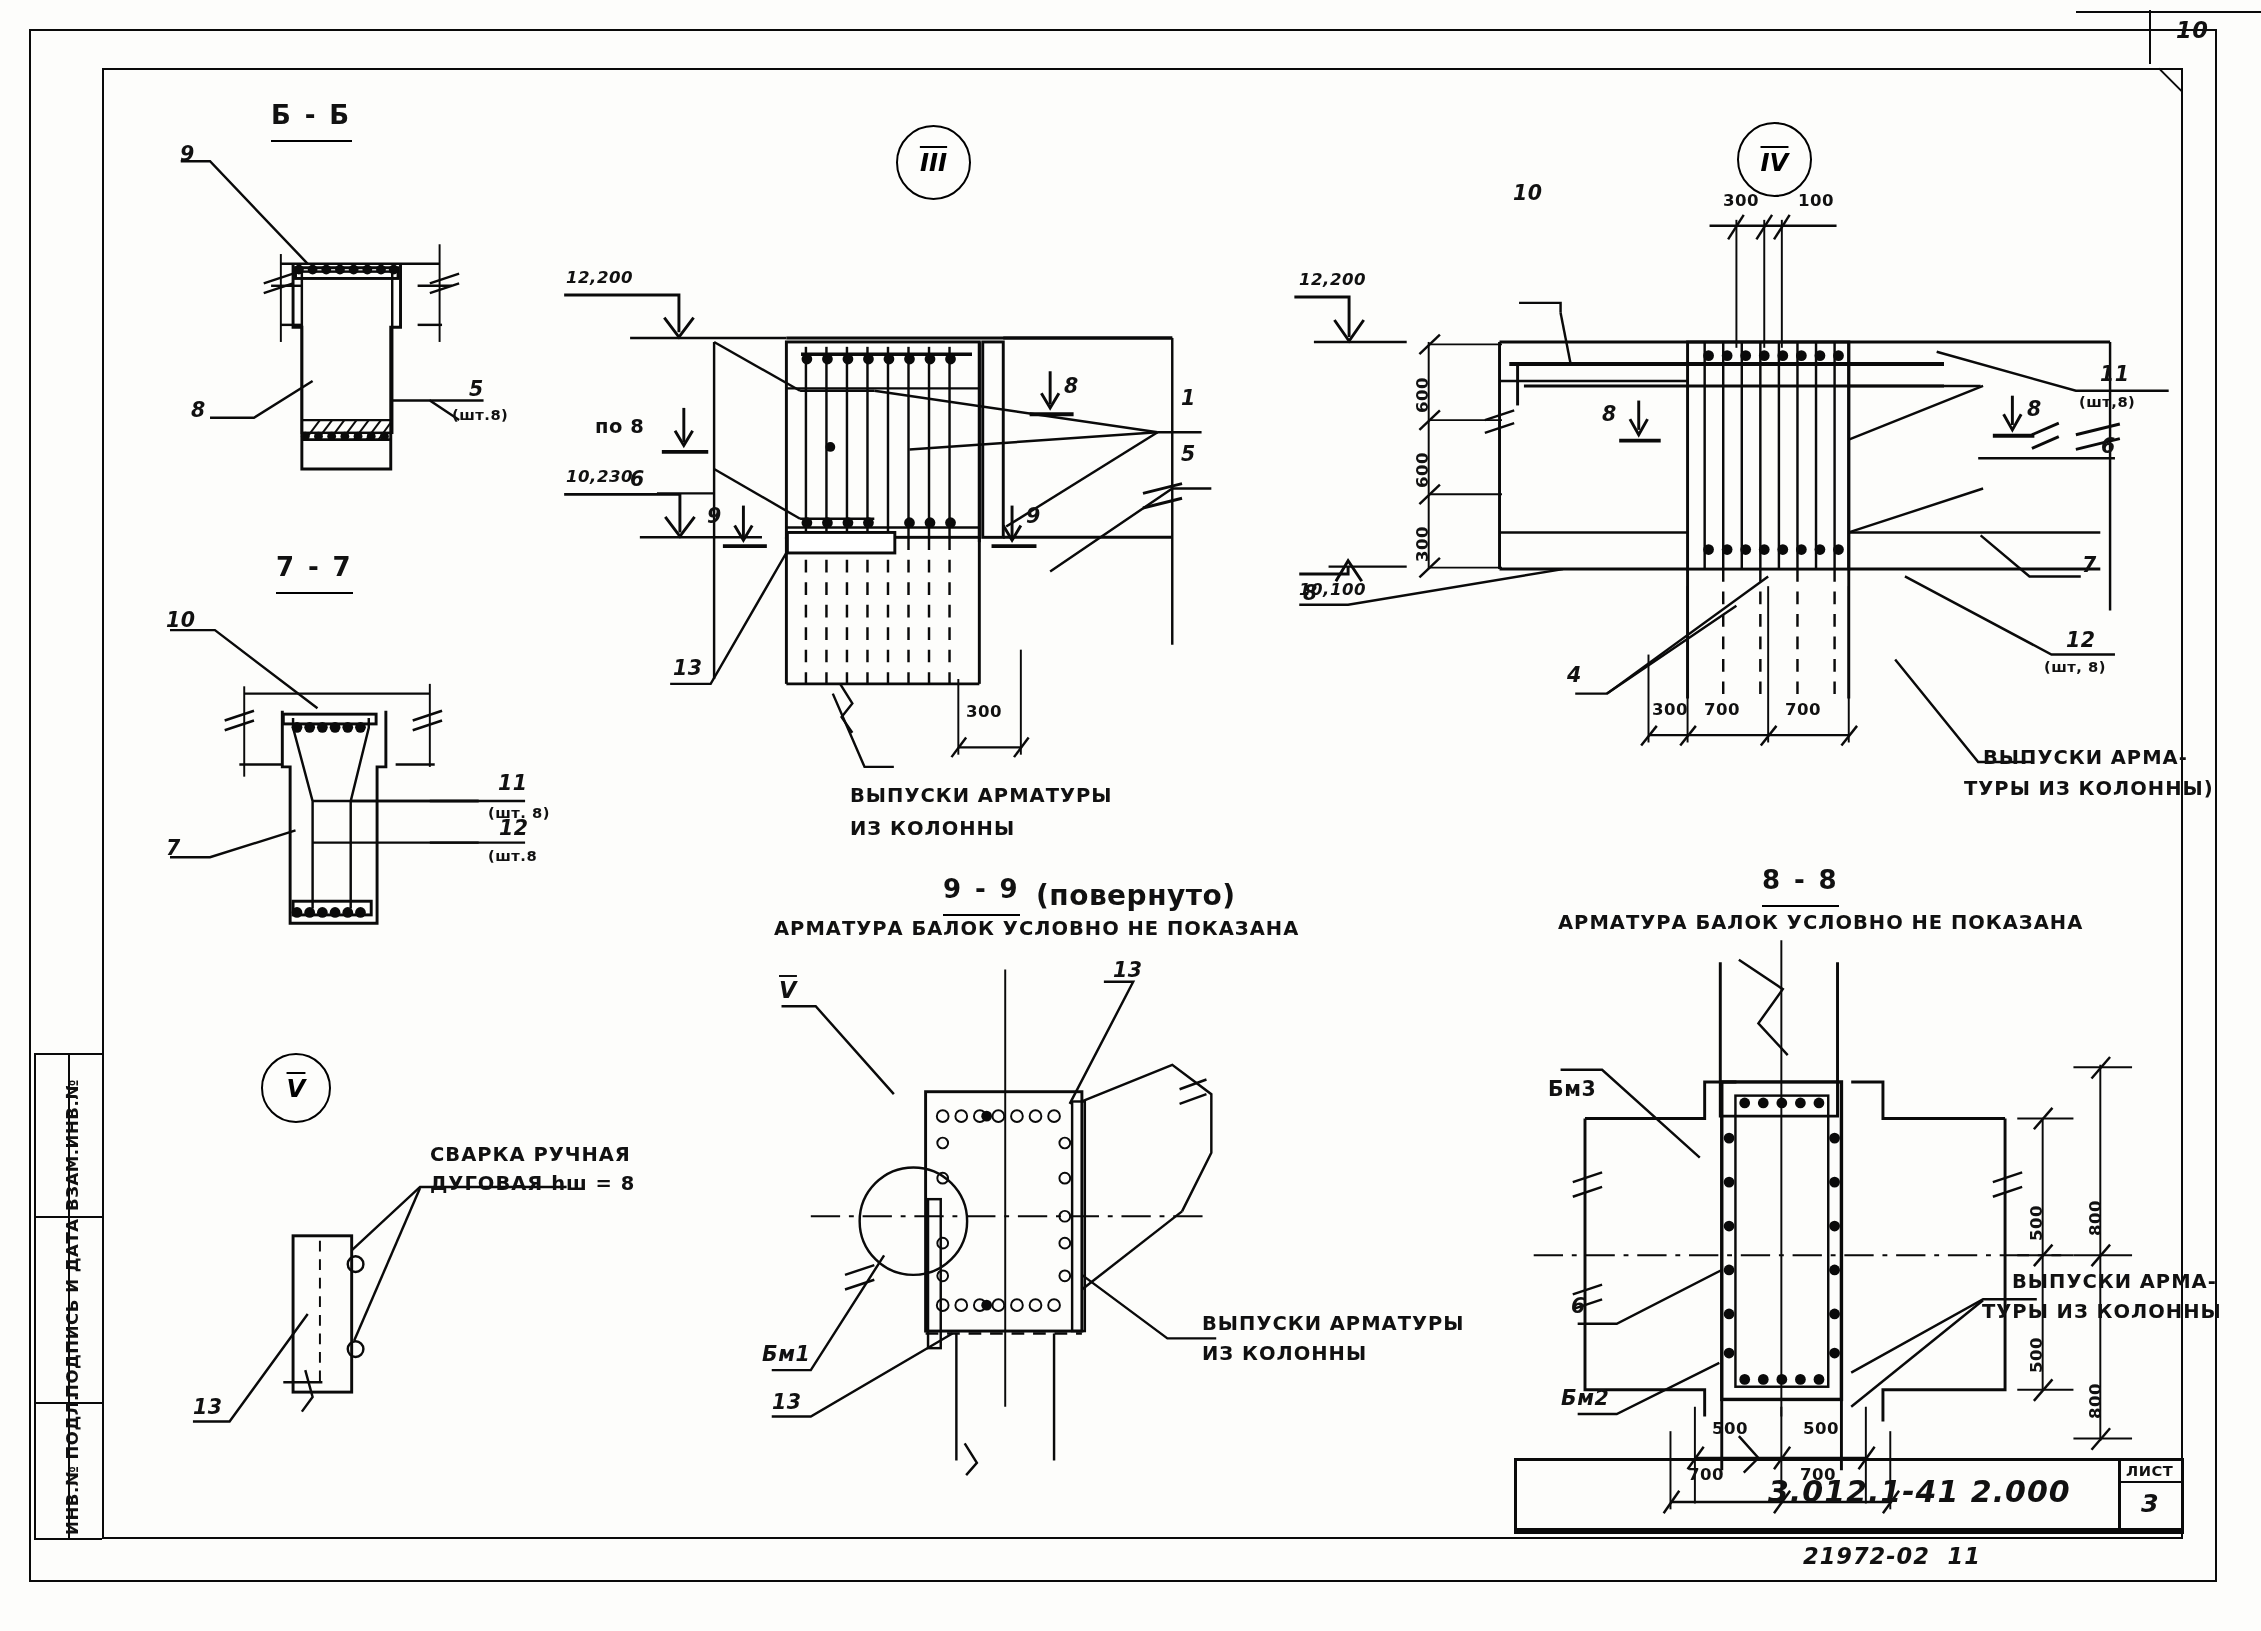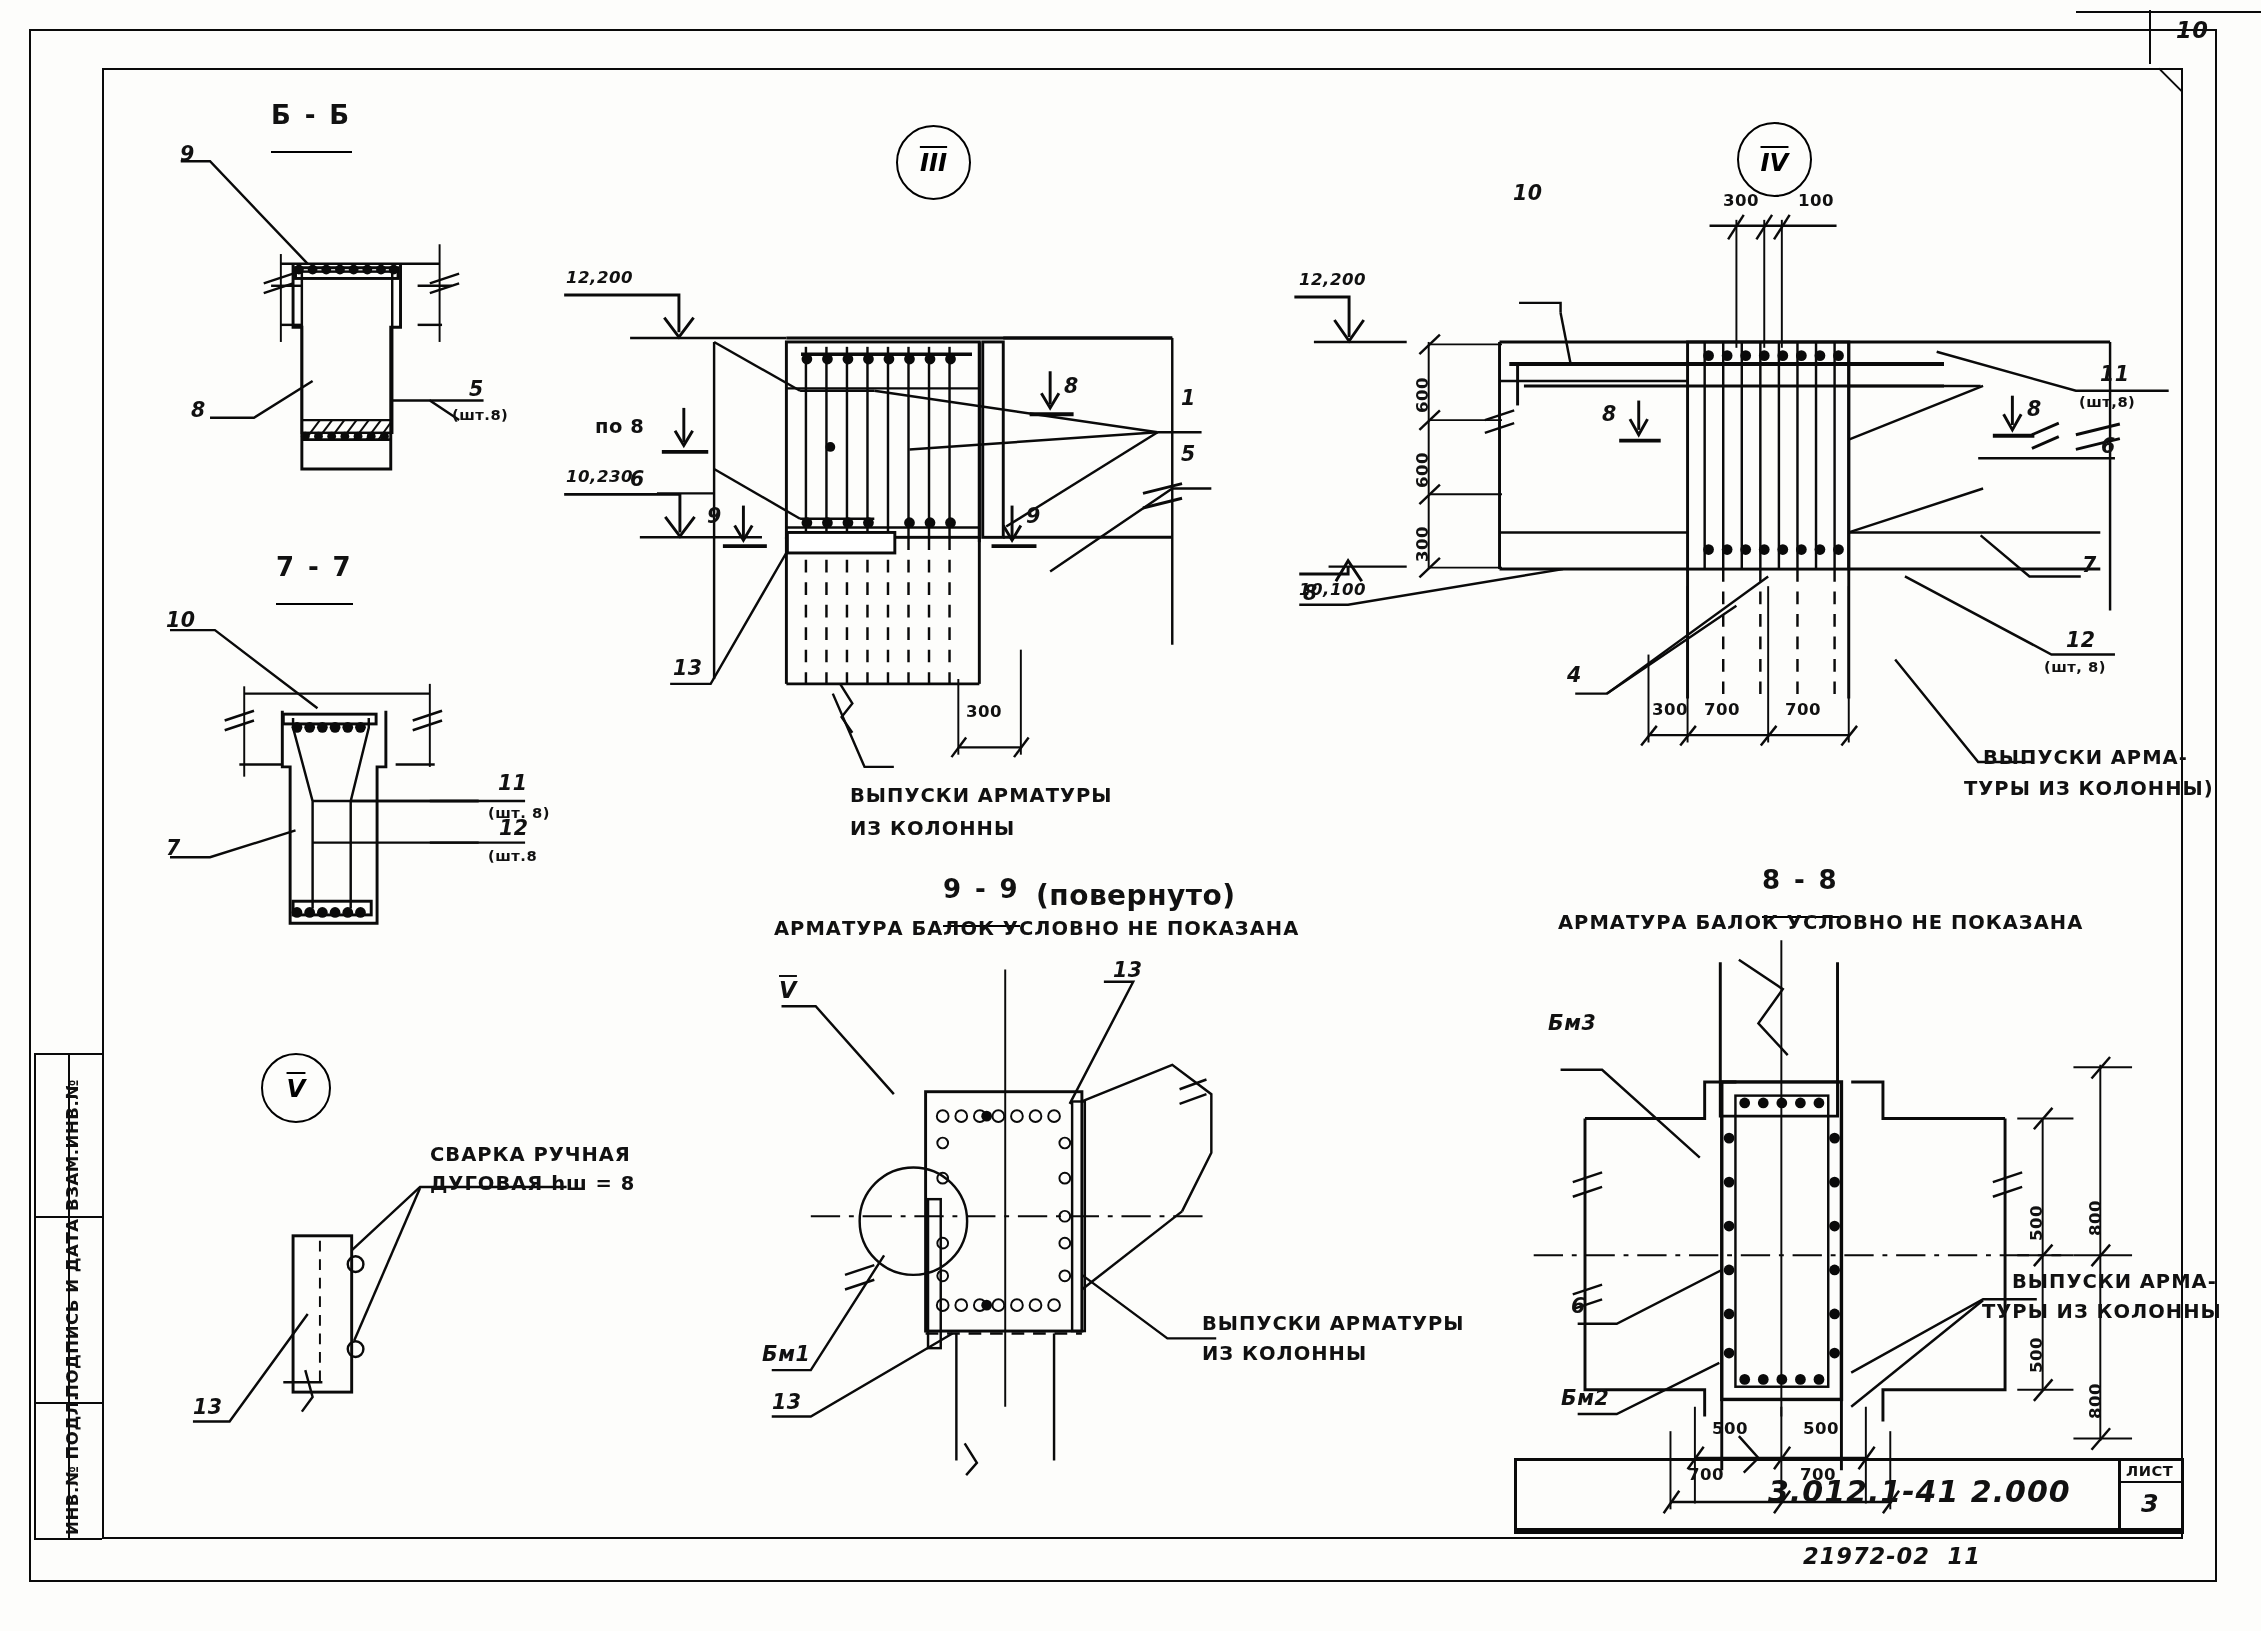--- a/index.html
+++ b/index.html
@@ -13,21 +13,21 @@
   
   .t{position:absolute;color:#111;white-space:pre;font-family:"Liberation Sans",sans-serif;
      font-weight:700;letter-spacing:0.5px;}
   .hand{font-family:"DejaVu Sans",sans-serif;font-weight:700;transform-origin:left top;}
   .sec-title{font-size:26px;font-weight:700;letter-spacing:2.4px;}
   .note{font-size:19.5px;font-weight:700;letter-spacing:1px;}
   .dim{font-size:16.6px;font-weight:700;}
   .mark{font-size:20.5px;font-weight:700;}
   .small{font-size:14.7px;font-weight:700;}
   .rot90{transform:rotate(-90deg);transform-origin:left top;}
-  .underline{border-bottom:2.4px solid #000;padding-bottom:21px;}
+  .underline{border-bottom:2.4px solid #000;padding-bottom:10px;}
   .circle{position:absolute;border:2.4px solid #000;border-radius:50%;
      display:flex;align-items:center;justify-content:center;font-size:22.5px;font-weight:700;}
   .ovr{text-decoration:overline;}
   svg{position:absolute;left:0;top:0;overflow:visible;}
 </style>
 </head>
 <body>
 
 <div id="sheet">
 
@@ -693,21 +693,21 @@
         <circle cx="3540" cy="2770" r="11"></circle>
       <circle cx="3756" cy="2330" r="11"></circle>
         <circle cx="3756" cy="2420" r="11"></circle>
       <circle cx="3756" cy="2510" r="11"></circle>
         <circle cx="3756" cy="2600" r="11"></circle>
       <circle cx="3756" cy="2690" r="11"></circle>
         <circle cx="3756" cy="2770" r="11"></circle>
     </g>
   </svg>
 
-  <div class="t hand mark" style="left:1548px;top:1011px;font-style:italic;">Бм3</div>
+  <div class="t hand mark" style="left:1548px;top:1077px;">Бм3</div>
   <div class="t hand mark" style="left:1561px;top:1386px;font-style:italic;">Бм2</div>
   <div class="t hand mark" style="left:1571px;top:1294px;font-style:italic;">6</div>
   <div class="t hand dim rot90" style="left:2027px;top:1241px;">500</div>
   <div class="t hand dim rot90" style="left:2027px;top:1373px;">500</div>
   <div class="t hand dim rot90" style="left:2086px;top:1236px;">800</div>
   <div class="t hand dim rot90" style="left:2086px;top:1419px;">800</div>
   <div class="t hand dim" style="left:1712px;top:1419px;">500</div>
   <div class="t hand dim" style="left:1803px;top:1419px;">500</div>
   <div class="t hand dim" style="left:1688px;top:1465px;">700</div>
   <div class="t hand dim" style="left:1800px;top:1465px;">700</div>

